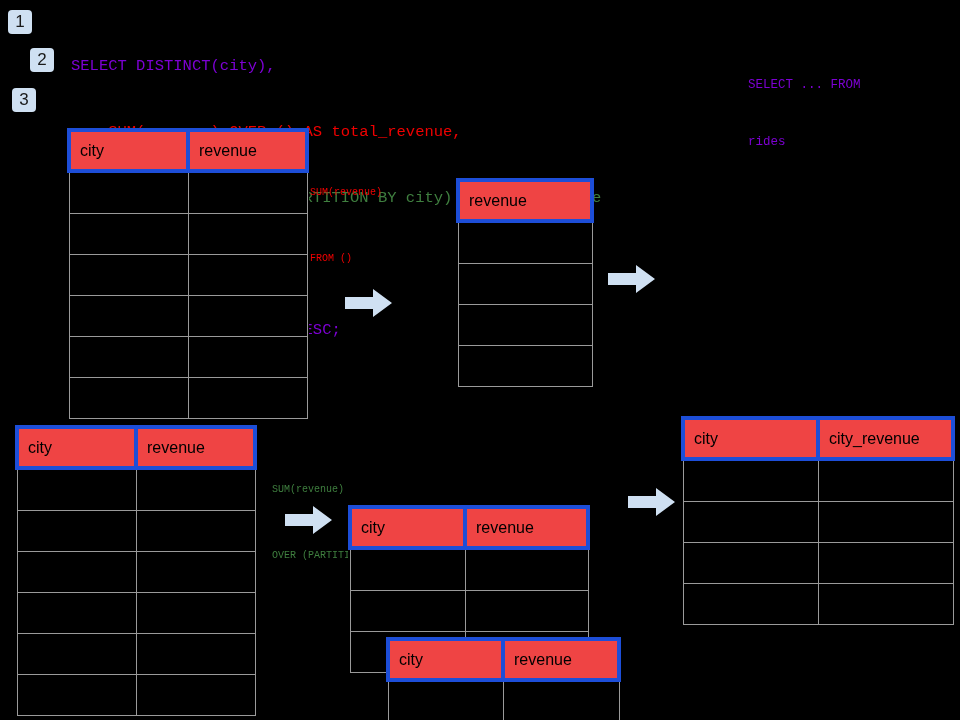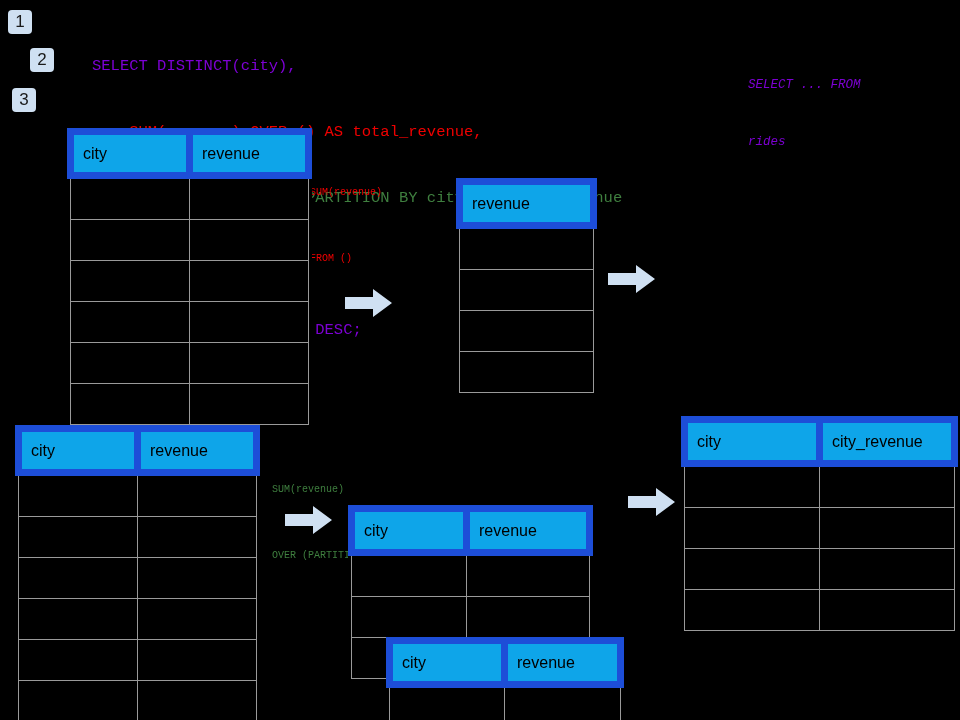--- a/index.html
+++ b/index.html
@@ -46,21 +46,20 @@
   .c-red    { color: #ef0000; }
   .c-green  { color: #3f7f3f; }
 
   .side-note {
     position: absolute;
     font-family: "Liberation Mono", monospace;
     font-size: 12.5px;
     line-height: 19px;
     white-space: pre;
     color: #7d00d4;
-    font-style: italic;
   }
 
   
   .annot {
     position: absolute;
     font-family: "Liberation Mono", monospace;
     font-size: 10px;
     line-height: 22px;
     white-space: pre;
   }
@@ -75,22 +74,22 @@
     table-layout: fixed;
     z-index: 10;
   }
   .tbl td {
     border: 1px solid #9a9a9a;
     background: #000000;
     padding: 0;
     height: 40px;
   }
   .tbl th {
-    border: 7px solid #1d4ed8;
-    background: #0ea5e9;
+    border: 4px solid #1d4ed8;
+    background: #ef4444;
     color: #000000;
     font-family: "Liberation Sans", sans-serif;
     font-size: 16px;
     font-weight: normal;
     text-align: left;
     padding: 0 0 0 9px;
     height: 37px;
   }
 
   
@@ -108,21 +107,21 @@
   <div class="badge" style="left:8px;  top:10px;">
     <span>1</span>
   </div>
   <div class="badge" style="left:30px; top:48px;">
     <span>2</span>
   </div>
   <div class="badge" style="left:12px; top:88px;">
     <span>3</span>
   </div>
 
-  <div class="code" style="left:92px; top:11px;font-family:Liberation Mono, monospace;">
+  <div class="code" style="left:71px; top:11px;font-family:Liberation Mono, monospace;">
     <span class="code-line c-purple">SELECT DISTINCT(city),</span>
     <span class="code-line c-red">    SUM(revenue) OVER () AS total_revenue,</span>
     <span class="code-line c-green">    SUM(revenue) OVER (PARTITION BY city) as city_revenue</span>
     <span class="code-line c-purple">  FROM rides</span>
     <span class="code-line c-purple">  ORDER by city_revenue DESC;</span>
   </div>
 
   <div class="side-note" style="left:748px; top:38px;">
     <span class="code-line">SELECT ... FROM</span>
     <span class="code-line">rides</span>

